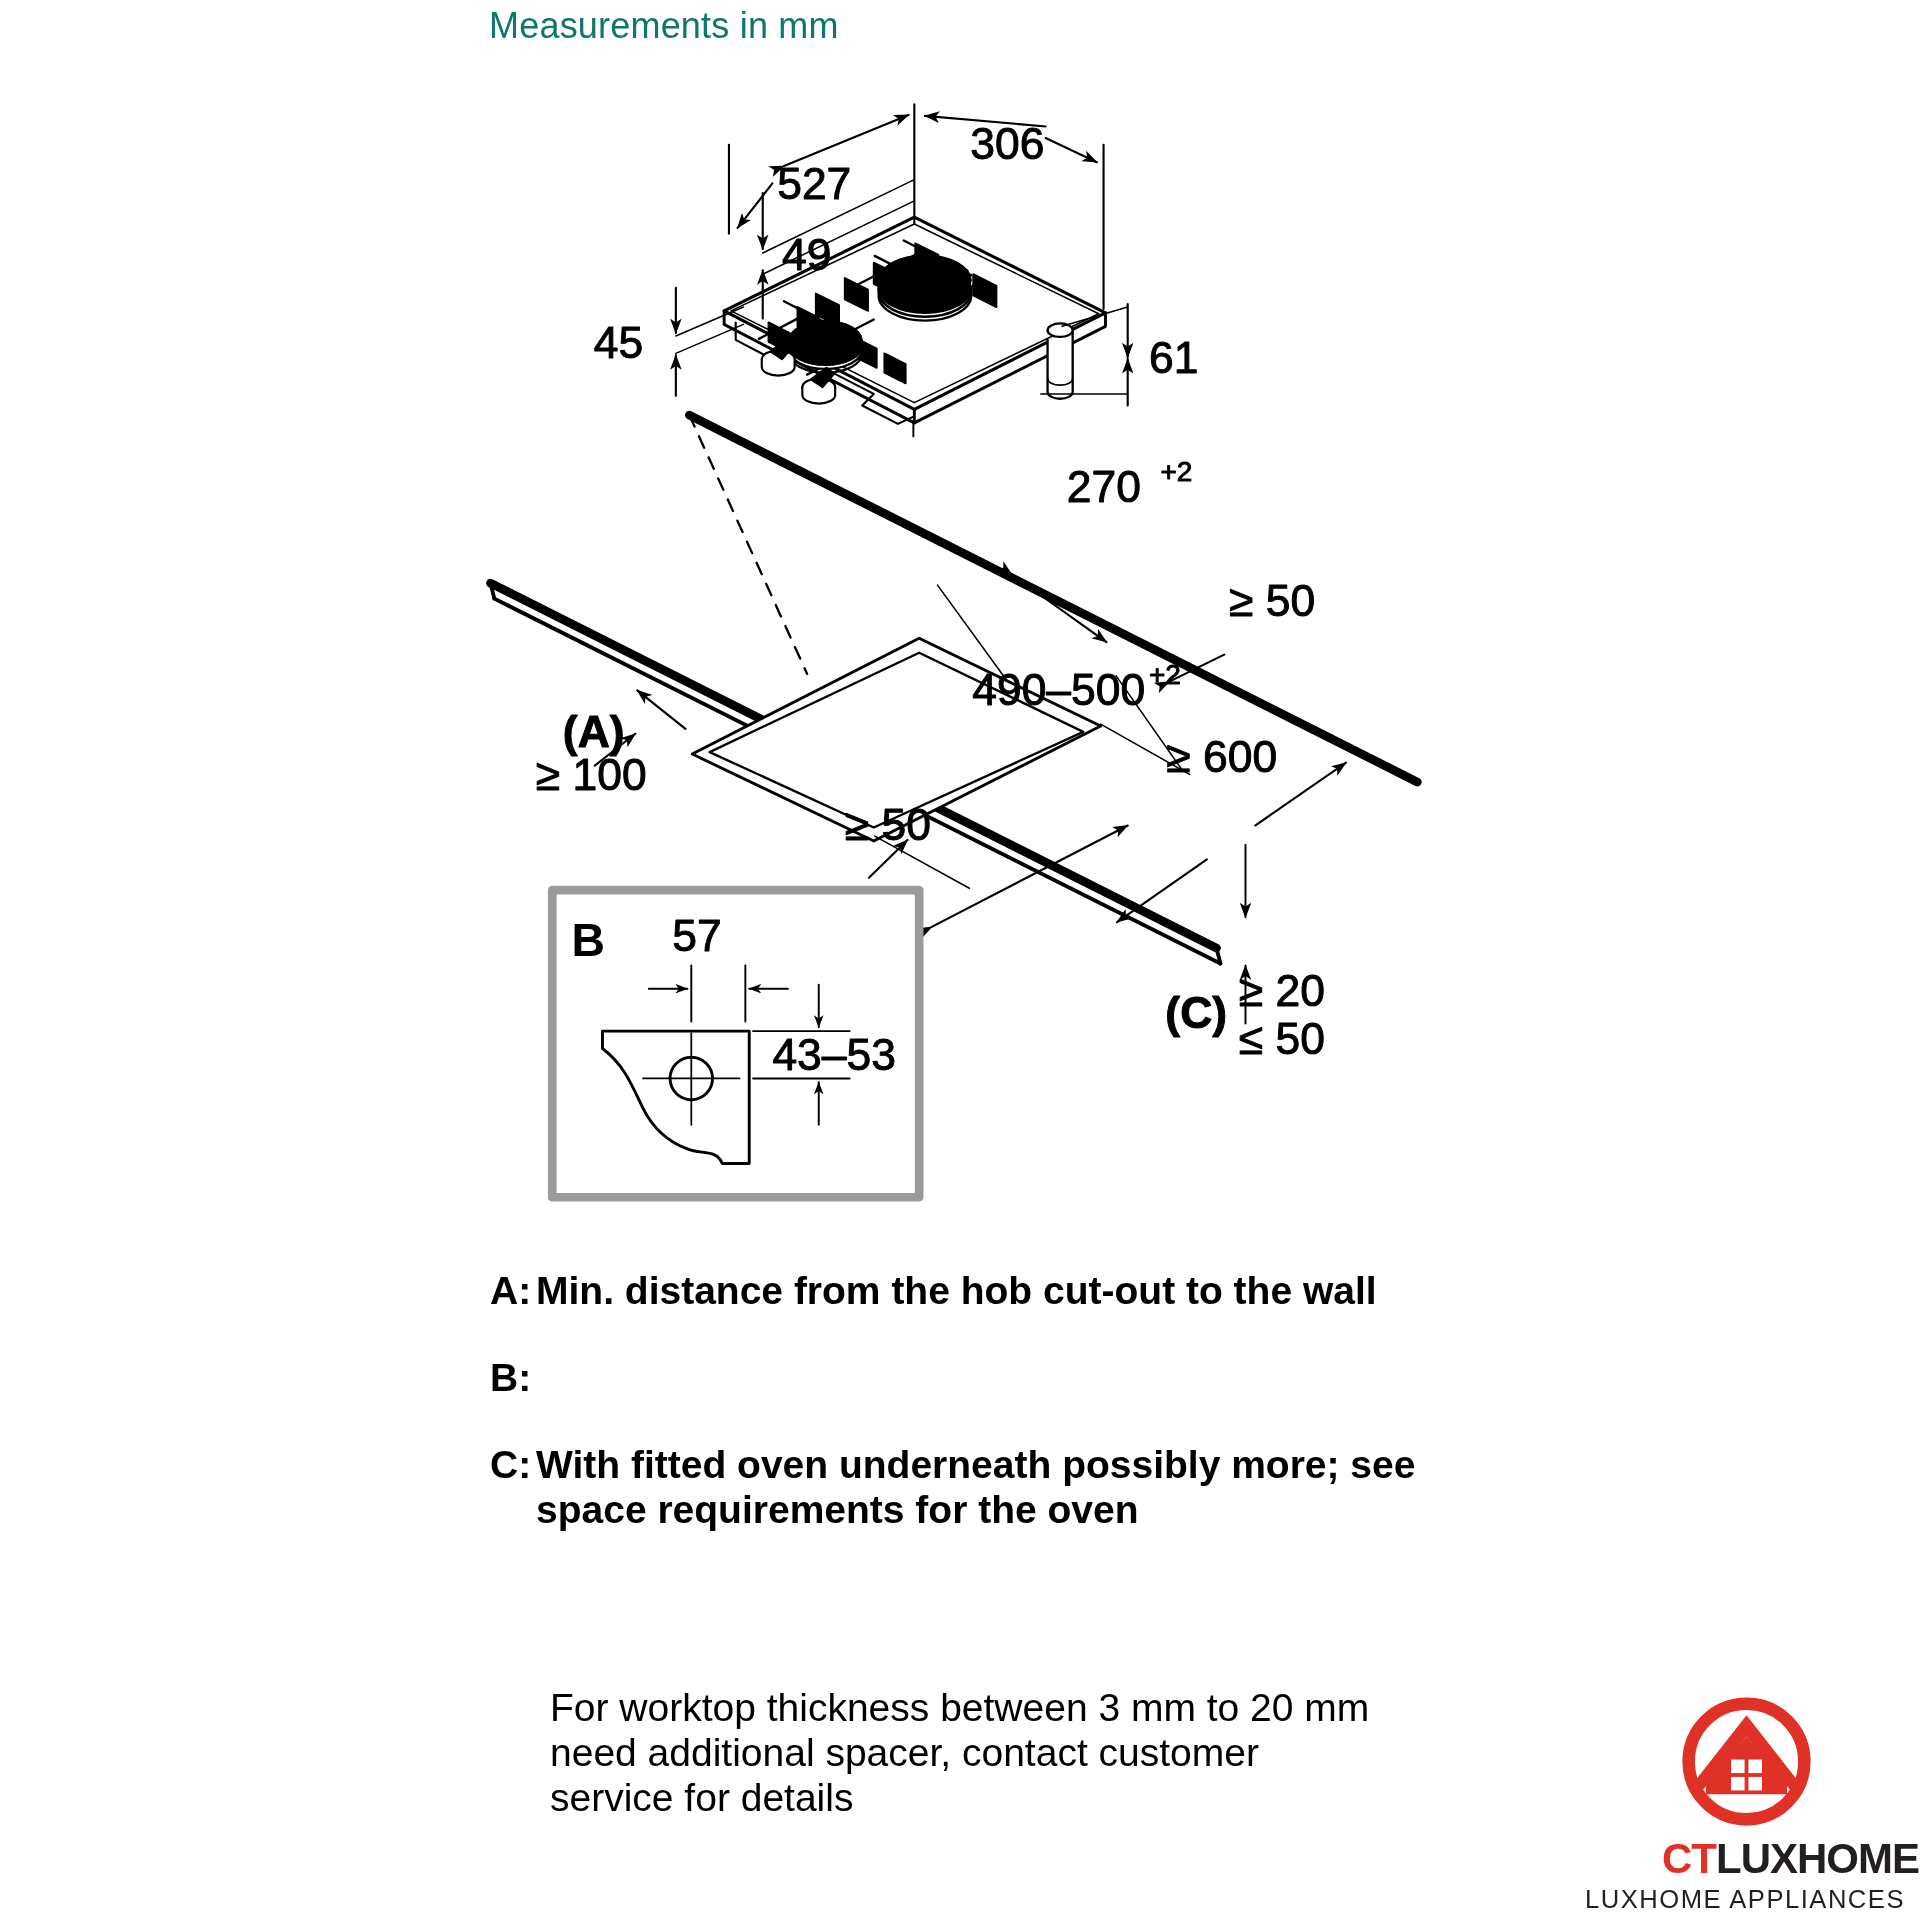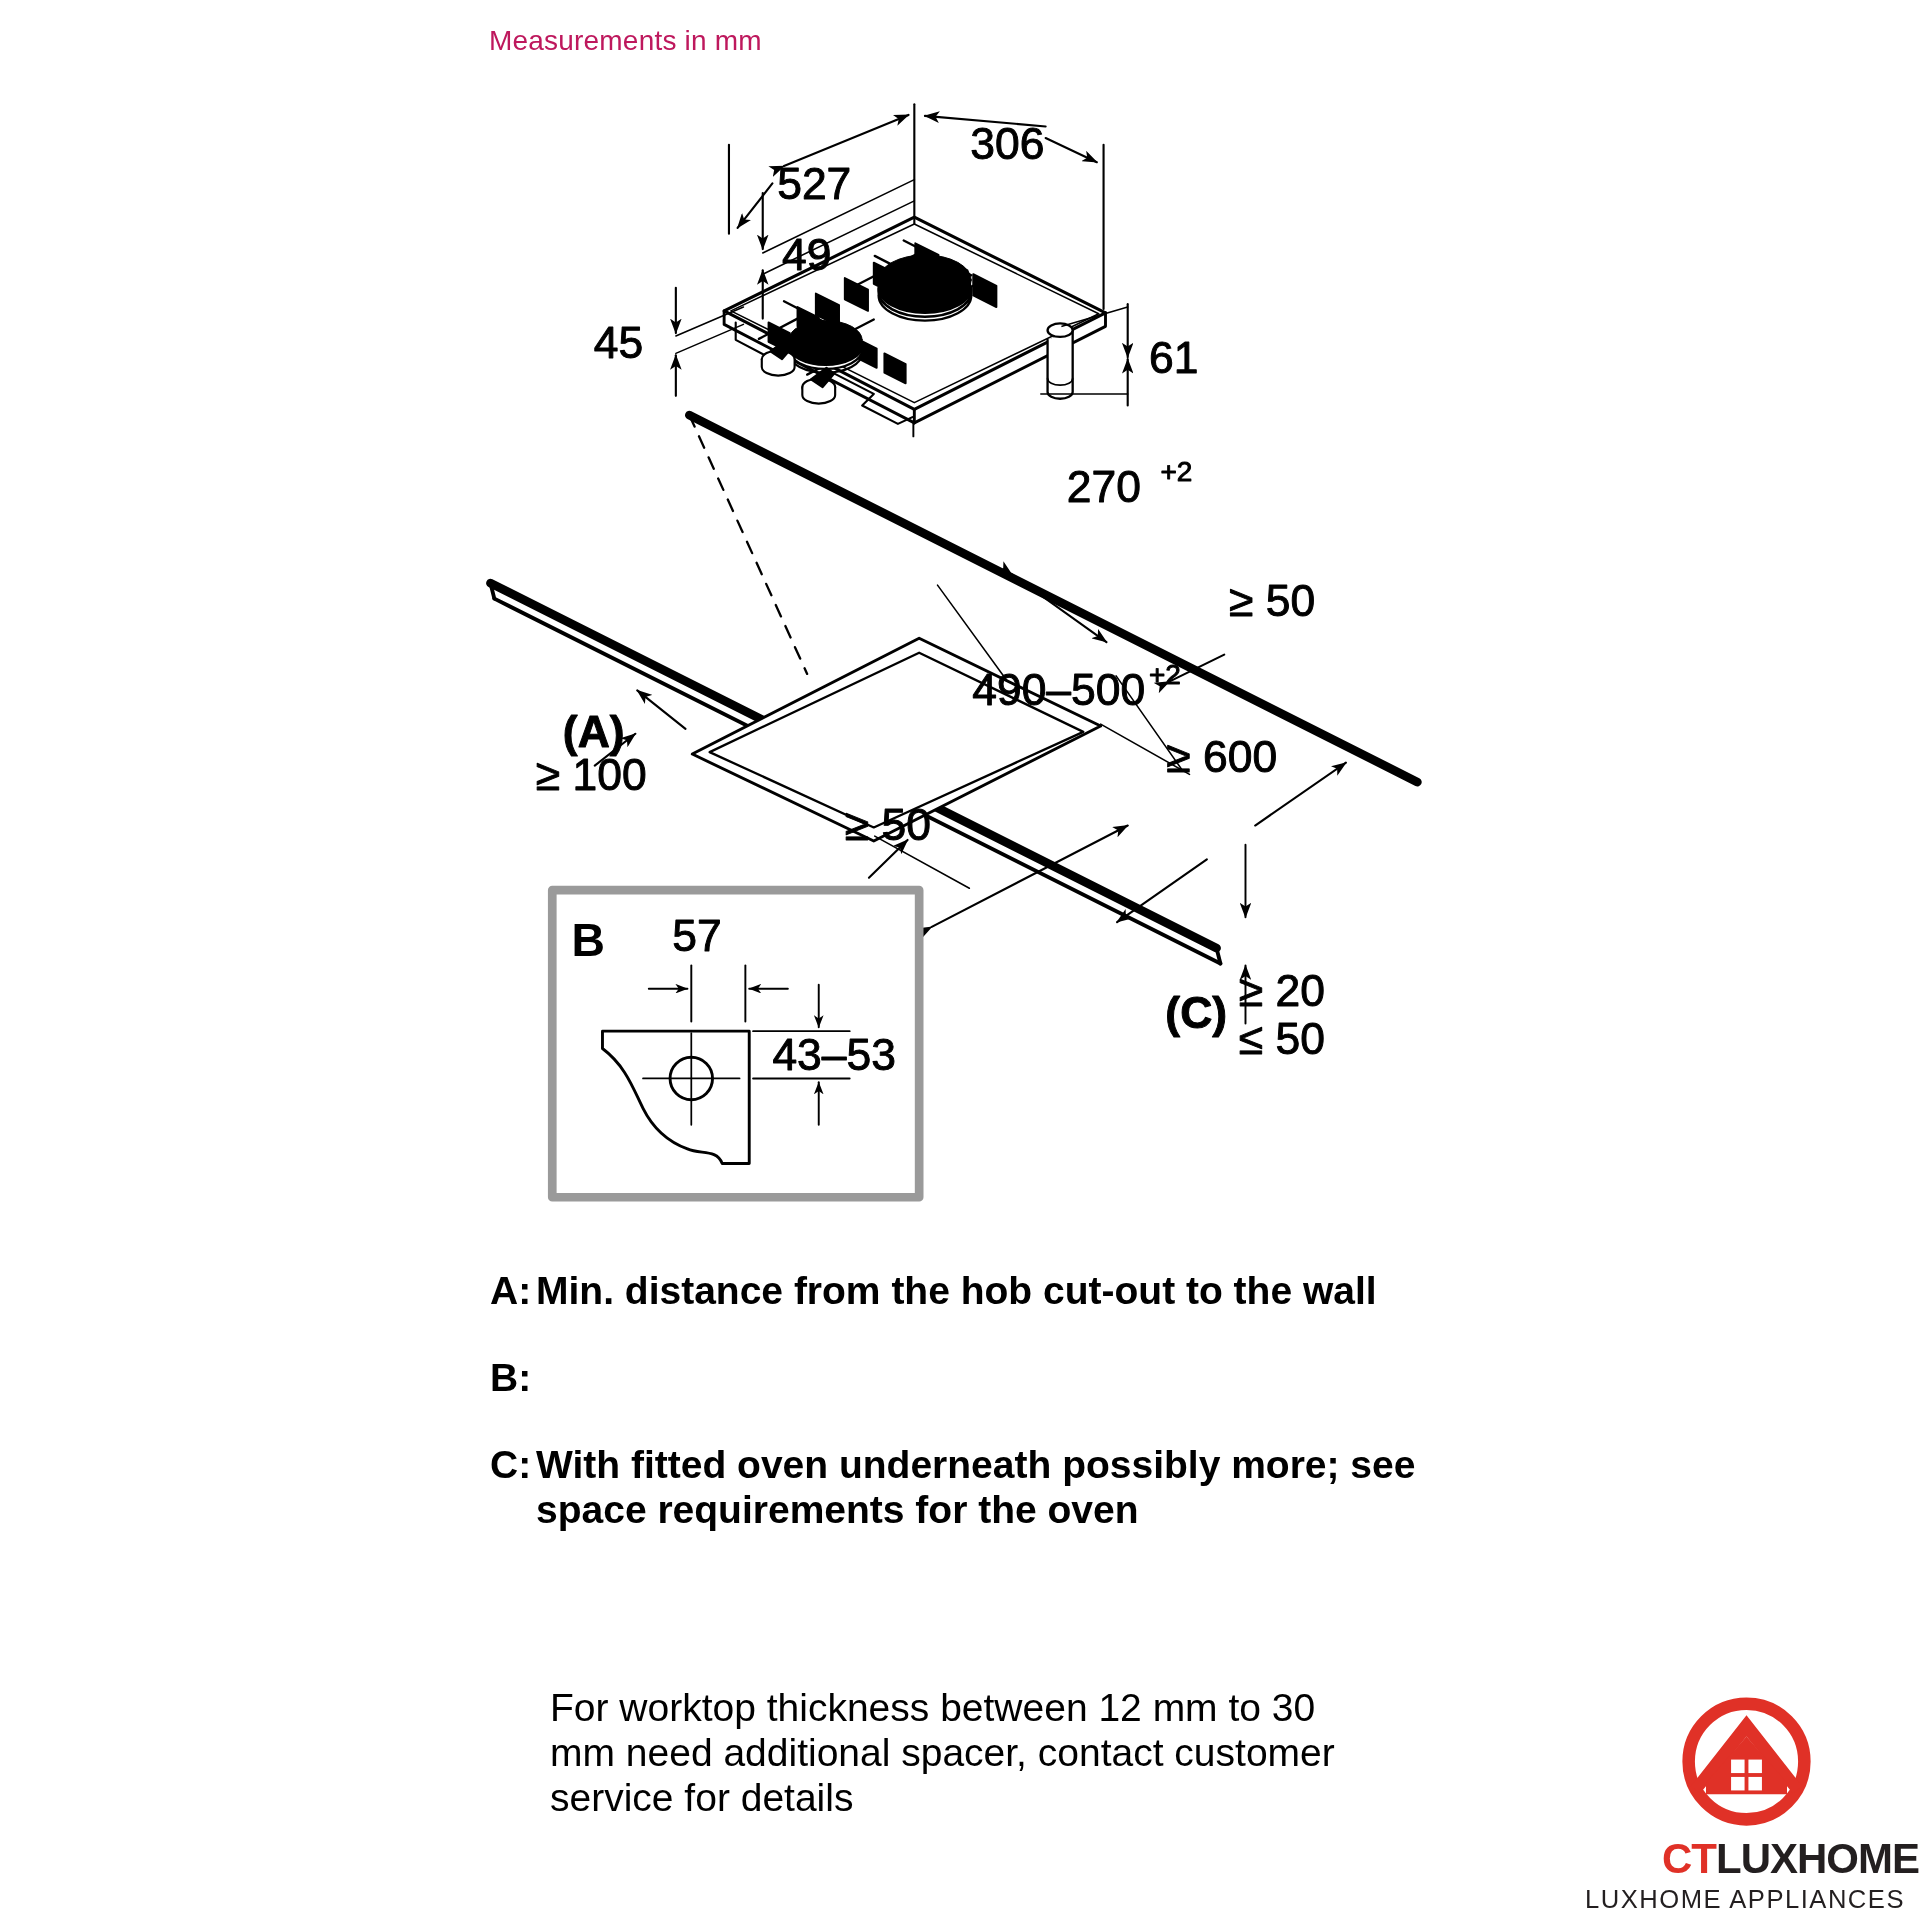--- a/index.html
+++ b/index.html
@@ -5,22 +5,22 @@
 <style>
   html,body{margin:0;padding:0;background:#fff;}
   body{
     width:1931px;height:1931px;
     font-family:"Liberation Sans","DejaVu Sans",sans-serif;
     color:#000;position:relative;overflow:hidden;
   }
   #page{position:absolute;inset:0;}
 
   .hdr{
-    position:absolute;left:489px;top:25px;
-    font-size:28px;letter-spacing:0.2px;color:#be185d;
+    position:absolute;left:489px;top:5px;
+    font-size:36px;letter-spacing:0.2px;color:#0f766e;
   }
 
   svg.draw{position:absolute;left:0;top:0;width:1931px;height:1931px;}
 
   .dimtxt{font-family:"Liberation Sans","DejaVu Sans",sans-serif;fill:#000;}
 
   
   .legend{position:absolute;left:490px;top:1268px;width:966px;}
   .lrow{display:flex;align-items:flex-start;margin-bottom:42px;}
   .lkey{font-weight:bold;font-size:39px;line-height:45px;width:46px;flex:0 0 46px;}
@@ -268,21 +268,21 @@
     </div>
     <div class="lrow">
       <div class="lkey">B:</div>
     </div>
     <div class="lrow">
       <div class="lkey">C:</div>
       <div class="ltxt">With fitted oven underneath possibly more; see space requirements for the oven</div>
     </div>
   </div>
 
-  <div class="note">For worktop thickness between 12 mm to 30 mm need additional spacer, contact customer service for details</div>
+  <div class="note">For worktop thickness between 3 mm to 20 mm need additional spacer, contact customer service for details</div>
 
   <div class="logo">
     <svg class="logo-mark" viewBox="0 0 140 140">
       <circle cx="70" cy="70" r="60" fill="none" stroke="#E03127" stroke-width="13"></circle>
       <path d="M70 22 L128 96 L118 103 L70 44 L22 103 L12 96 Z" fill="#E03127"></path>
       <path d="M28 92 L70 44 L112 92 L112 104 L28 104 Z" fill="#E03127"></path>
       <rect x="54" y="68" width="14" height="14" fill="#fff"></rect>
       <rect x="72" y="68" width="14" height="14" fill="#fff"></rect>
       <rect x="54" y="86" width="14" height="14" fill="#fff"></rect>
       <rect x="72" y="86" width="14" height="14" fill="#fff"></rect>

